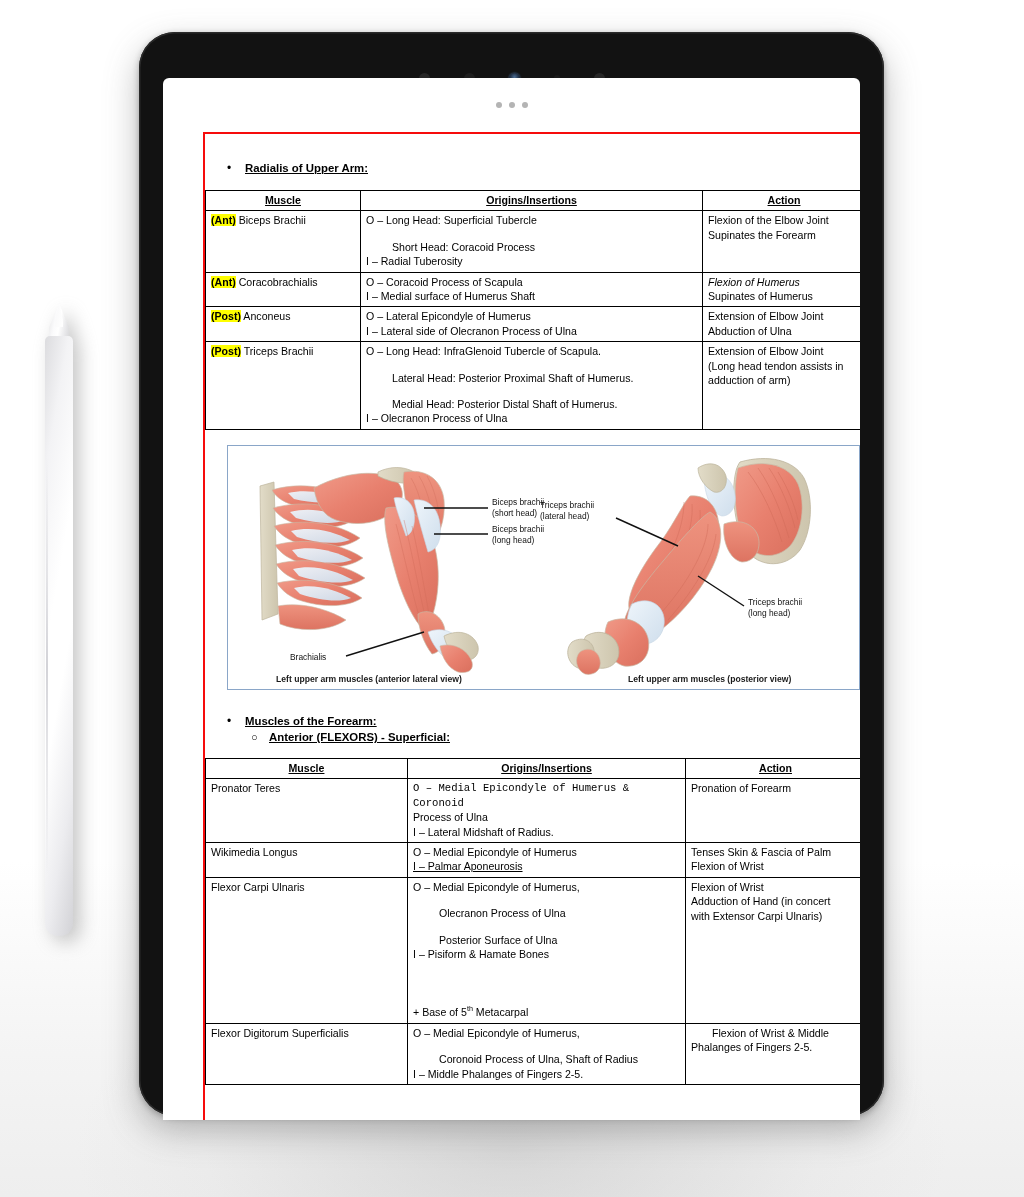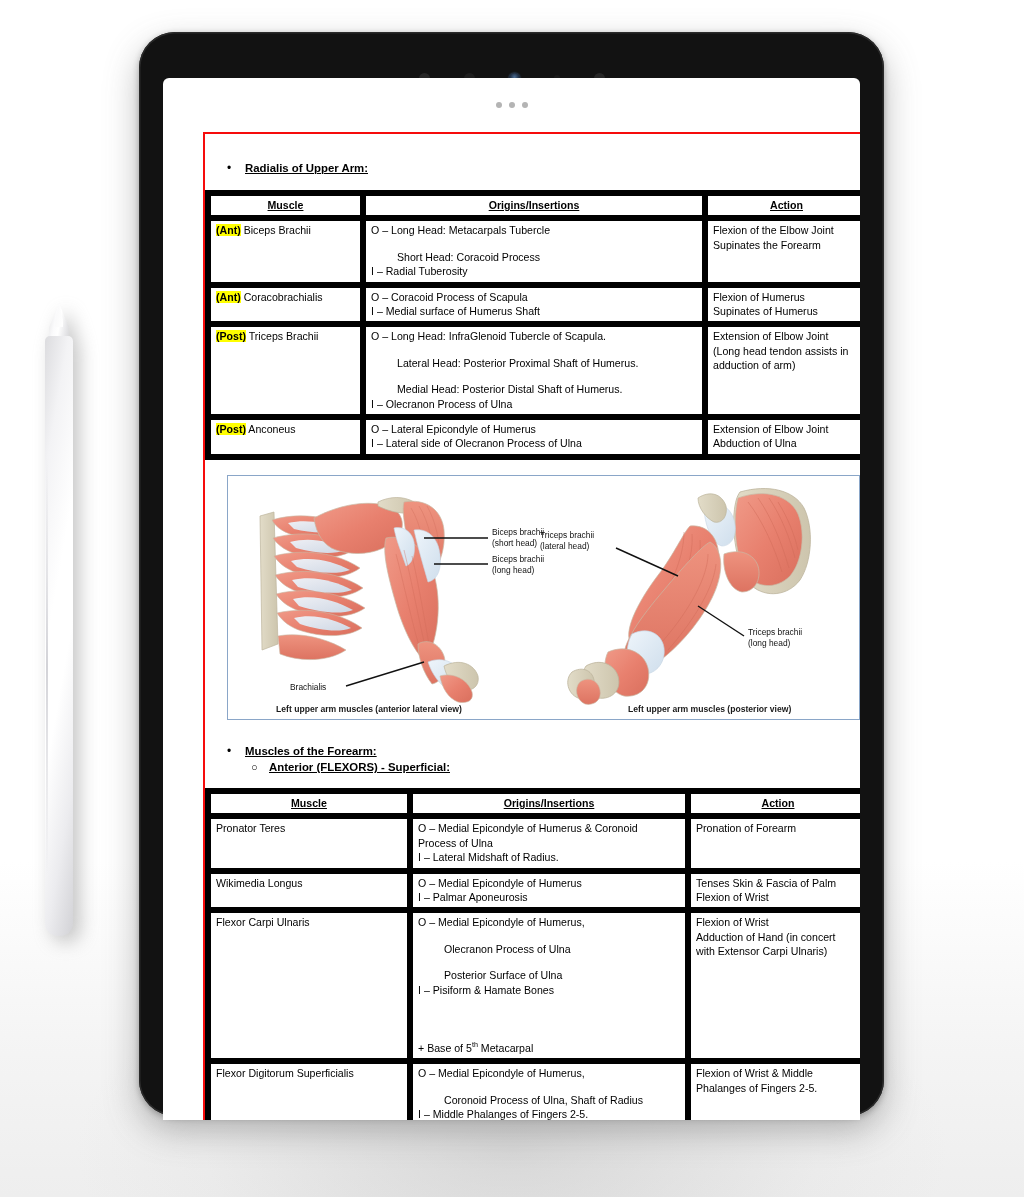--- a/index.html
+++ b/index.html
@@ -109,21 +109,21 @@
   
   table.mtable{
     border-collapse:collapse;
     width:660px;
     margin:15px 0 0 0;
     table-layout:fixed;
     font-size:10.6px;
     line-height:1.36;
   }
   table.mtable td, table.mtable th{
-    border:6px solid #000000;
+    border:1px solid #000000;
     padding:2px 5px 3px 5px;
     vertical-align:top;
     text-align:left;
     font-weight:normal;
   }
   table.mtable th{
     text-align:center;
     font-weight:bold;
     padding:2px 4px 3px 4px;
   }
@@ -206,63 +206,63 @@
             <tr>
               <th><span class="u">Muscle</span></th>
               <th><span class="u">Origins/Insertions</span></th>
               <th><span class="u">Action</span></th>
             </tr>
           </thead>
           <tbody>
               <tr>
                 <td class="muscle"><span class="hl">(Ant)</span> Biceps Brachii</td>
                 <td>
-                  <span class="" style="display: block;">O – Long Head: Metacarpals Tubercle</span>
+                  <span class="" style="display: block;">O – Long Head: Superficial Tubercle</span>
                   <span class="ind1">Short Head: Coracoid Process</span>
                   <span class="" style="display: block;">I – Radial Tuberosity</span>
                 </td>
                 <td>
                   <span class="" style="display: block;">Flexion of the Elbow Joint</span>
                   <span class="" style="display: block;">Supinates the Forearm</span>
                 </td>
               </tr>
               <tr>
                 <td class="muscle"><span class="hl">(Ant)</span> Coracobrachialis</td>
                 <td>
                   <span class="" style="display: block;">O – Coracoid Process of Scapula</span>
                   <span class="" style="display: block;">I – Medial surface of Humerus Shaft</span>
                 </td>
                 <td>
-                  <span class="" style="display: block;">Flexion of Humerus</span>
+                  <span class="" style="display: block; font-style: italic;">Flexion of Humerus</span>
                   <span class="" style="display: block;">Supinates of Humerus</span>
+                </td>
+              </tr>
+              <tr>
+                <td class="muscle"><span class="hl">(Post)</span> Anconeus</td>
+                <td>
+                  <span class="" style="display: block;">O – Lateral Epicondyle of Humerus</span>
+                  <span class="" style="display: block;">I – Lateral side of Olecranon Process of Ulna</span>
+                </td>
+                <td>
+                  <span class="" style="display: block;">Extension of Elbow Joint</span>
+                  <span class="" style="display: block;">Abduction of Ulna</span>
                 </td>
               </tr>
               <tr>
                 <td class="muscle"><span class="hl">(Post)</span> Triceps Brachii</td>
                 <td>
                   <span class="" style="display: block;">O – Long Head: InfraGlenoid Tubercle of Scapula.</span>
                   <span class="ind1">Lateral Head: Posterior Proximal Shaft of Humerus.</span>
                   <span class="ind1">Medial Head: Posterior Distal Shaft of Humerus.</span>
                   <span class="" style="display: block;">I – Olecranon Process of Ulna</span>
                 </td>
                 <td>
                   <span class="" style="display: block;">Extension of Elbow Joint</span>
                   <span class="" style="display: block;"> (Long head tendon assists in</span>
                   <span class="" style="display: block;">adduction of arm)</span>
-                </td>
-              </tr>
-              <tr>
-                <td class="muscle"><span class="hl">(Post)</span> Anconeus</td>
-                <td>
-                  <span class="" style="display: block;">O – Lateral Epicondyle of Humerus</span>
-                  <span class="" style="display: block;">I – Lateral side of Olecranon Process of Ulna</span>
-                </td>
-                <td>
-                  <span class="" style="display: block;">Extension of Elbow Joint</span>
-                  <span class="" style="display: block;">Abduction of Ulna</span>
                 </td>
               </tr>
             </tbody>
         </table>
 
         <div id="figure">
           <svg id="fig-svg" width="631" height="243" viewBox="0 0 631 243">
             <defs>
               <linearGradient id="mus" x1="0" y1="0" x2="1" y2="1">
                 <stop offset="0%" stop-color="#f09a88"></stop>
@@ -424,33 +424,33 @@
             <tr>
               <th><span class="u">Muscle</span></th>
               <th><span class="u">Origins/Insertions</span></th>
               <th><span class="u">Action</span></th>
             </tr>
           </thead>
           <tbody>
               <tr>
                 <td class="muscle">Pronator Teres</td>
                 <td>
-                  <span class="" style="display: block;">O – Medial Epicondyle of Humerus &amp; Coronoid</span>
+                  <span class="" style="display: block; font-family: Liberation Mono, monospace;">O – Medial Epicondyle of Humerus &amp; Coronoid</span>
                   <span class="" style="display: block;">Process of Ulna</span>
                   <span class="" style="display: block;">I – Lateral Midshaft of Radius.</span>
                 </td>
                 <td>
                   <span class="" style="display: block;">Pronation of Forearm</span>
                 </td>
               </tr>
               <tr>
                 <td class="muscle">Wikimedia Longus</td>
                 <td>
                   <span class="" style="display: block;">O – Medial Epicondyle of Humerus</span>
-                  <span class="" style="display: block;">I – Palmar Aponeurosis</span>
+                  <span class="" style="display: block; text-decoration: underline;">I – Palmar Aponeurosis</span>
                 </td>
                 <td>
                   <span class="" style="display: block;">Tenses Skin &amp; Fascia of Palm</span>
                   <span class="" style="display: block;">Flexion of Wrist</span>
                 </td>
               </tr>
               <tr>
                 <td class="muscle">Flexor Carpi Ulnaris</td>
                 <td>
                   <span class="" style="display: block;">O – Medial Epicondyle of Humerus,</span>
@@ -466,21 +466,21 @@
                 </td>
               </tr>
               <tr>
                 <td class="muscle">Flexor Digitorum Superficialis</td>
                 <td>
                   <span class="" style="display: block;">O – Medial Epicondyle of Humerus,</span>
                   <span class="ind1">Coronoid Process of Ulna, Shaft of Radius</span>
                   <span class="" style="display: block;">I – Middle Phalanges of Fingers 2-5.</span>
                 </td>
                 <td>
-                  <span class="" style="display: block;">Flexion of Wrist &amp; Middle</span>
+                  <span class="" style="display: block; margin-left: 21px;">Flexion of Wrist &amp; Middle</span>
                   <span class="" style="display: block;">Phalanges of Fingers 2-5.</span>
                 </td>
               </tr>
             </tbody>
         </table>
 
       </div>
     </div>
   </div>
 </div>

